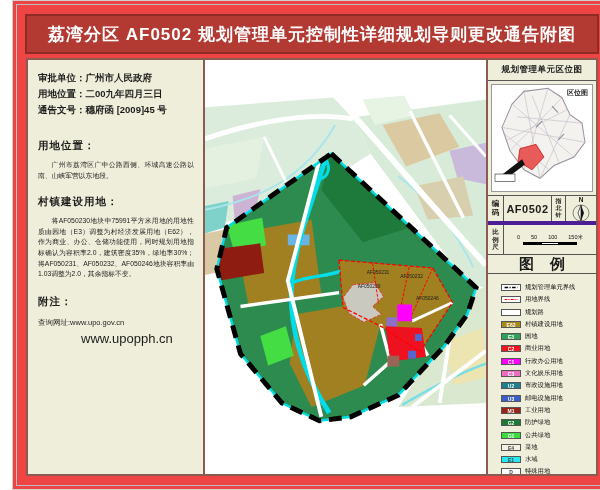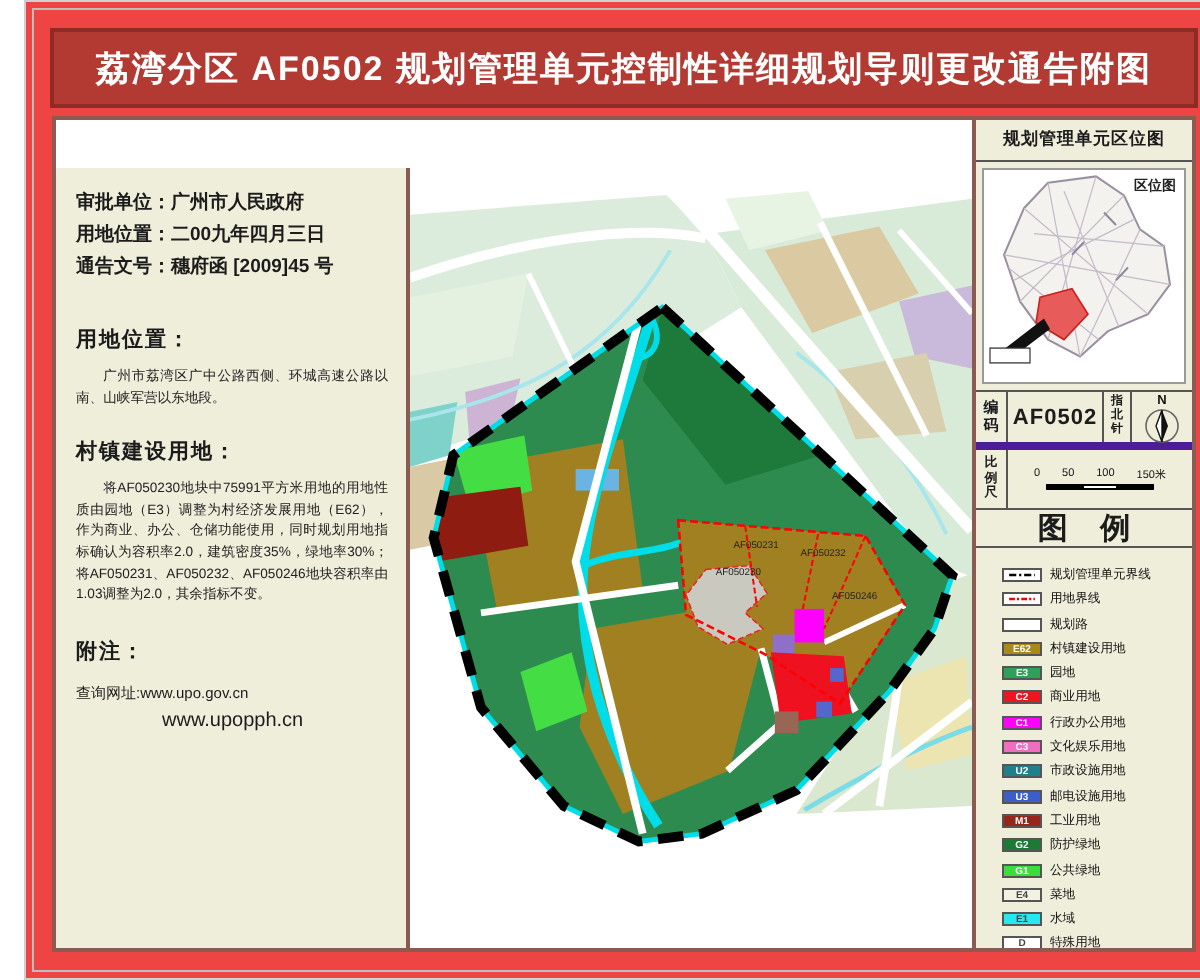--- a/index.html
+++ b/index.html
@@ -18,31 +18,31 @@
 
   .content {
     position:absolute; left:13px; right:13px; top:57px; bottom:13px;
     border:2px solid var(--frame-border,#8b5a50); display:flex; background:#fff;
   }
 
   
   .left-panel {
     width:177px; background:var(--panel-bg,#efeeda);
     border-right:2px solid var(--frame-border,#8b5a50);
-    padding:10px 9px 6px 10px; color:#1c1c1c; overflow:hidden;margin-top:24px;
+    padding:10px 9px 6px 10px; color:#1c1c1c; overflow:hidden;
   }
   .info-line { font-size:9.5px; font-weight:bold; line-height:16px; white-space:nowrap; }
   .sec-heading { font-size:10.5px; font-weight:bold; letter-spacing:1px; }
   .h-loc { margin-top:21px; }
   .h-chg { margin-top:14px; }
   .h-note { margin-top:15px; }
   .para { font-size:6.8px; line-height:10.6px; text-align:justify; text-indent:2em; margin-top:7px; color:#222; }
   .notes-line { font-size:7.5px; margin-top:9px; display:flex; white-space:nowrap; }
   .notes-line .lbl { font-weight:normal; }
-  .url2 { font-size:10px; padding-left:43px; margin-top:3px; }
+  .url2 { font-size:13px; padding-left:43px; margin-top:3px; }
 
   
   .map-area { flex:1; position:relative; background:#fff; overflow:hidden; }
   .map-area svg { position:absolute; inset:0; width:100%; height:100%; }
 
   
   .right-panel {
     width:110px; background:var(--panel-bg,#efeeda);
     border-left:2px solid var(--frame-border,#8b5a50);
     display:flex; flex-direction:column; color:#1c1c1c;

